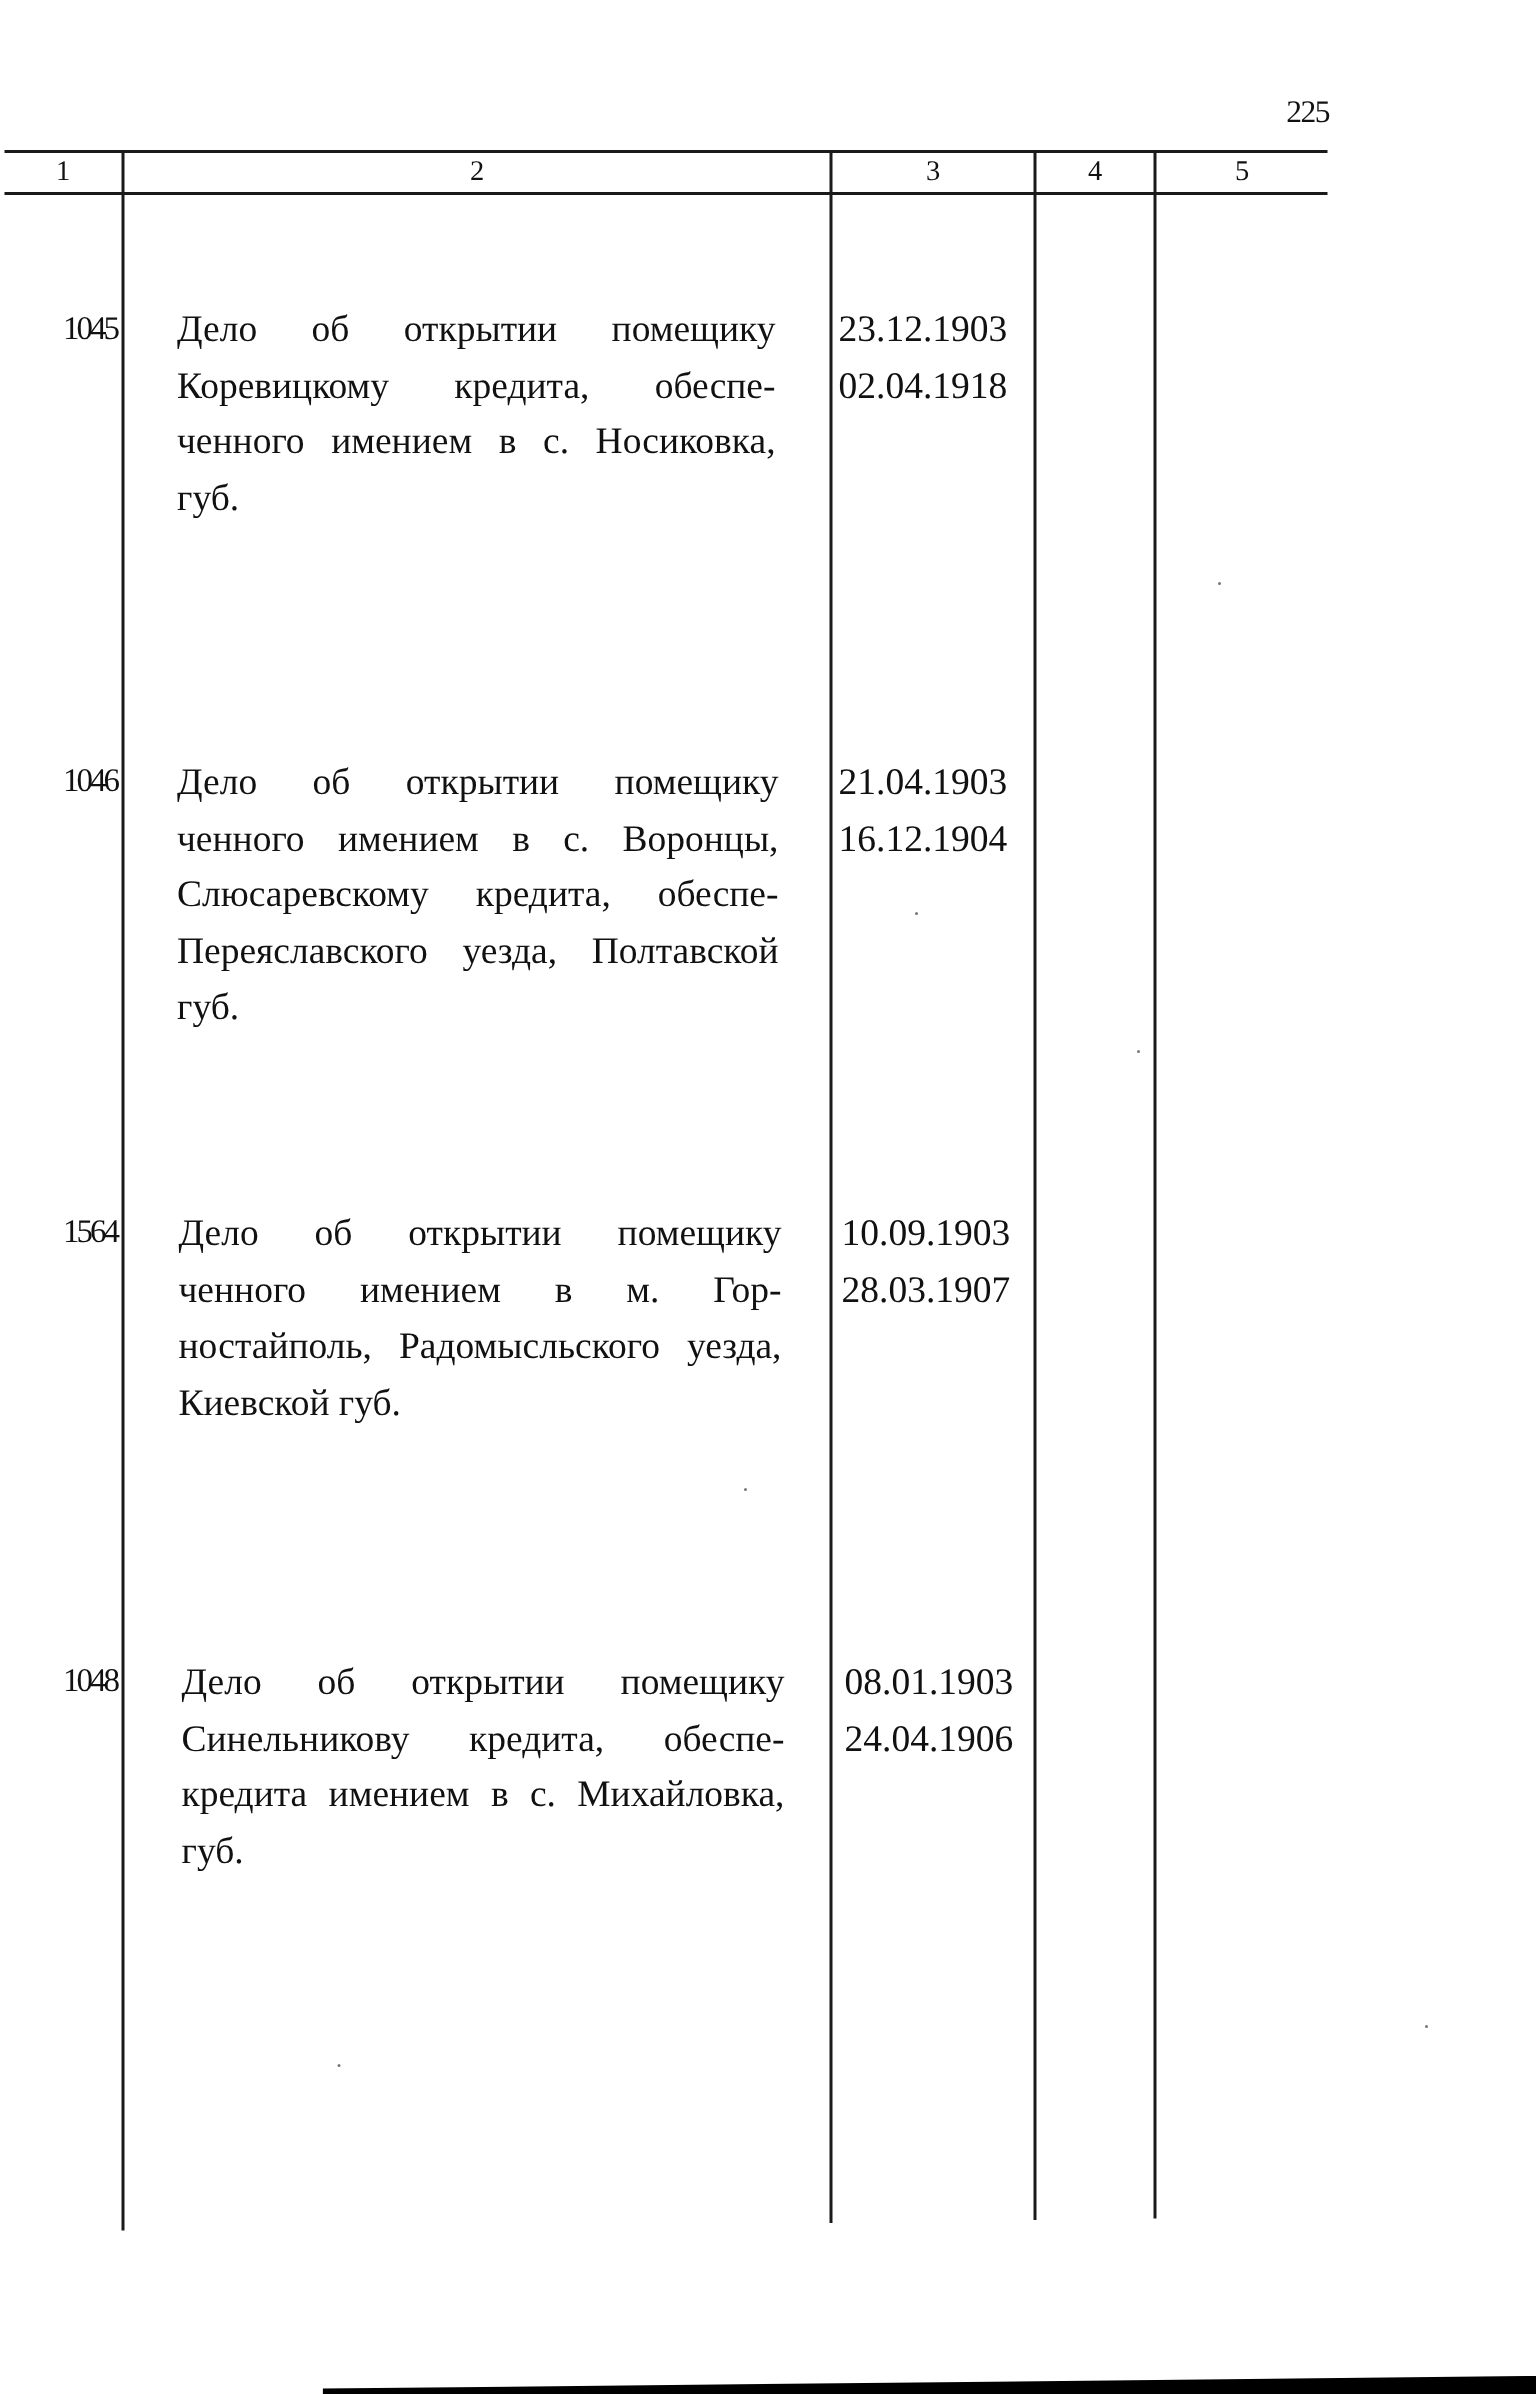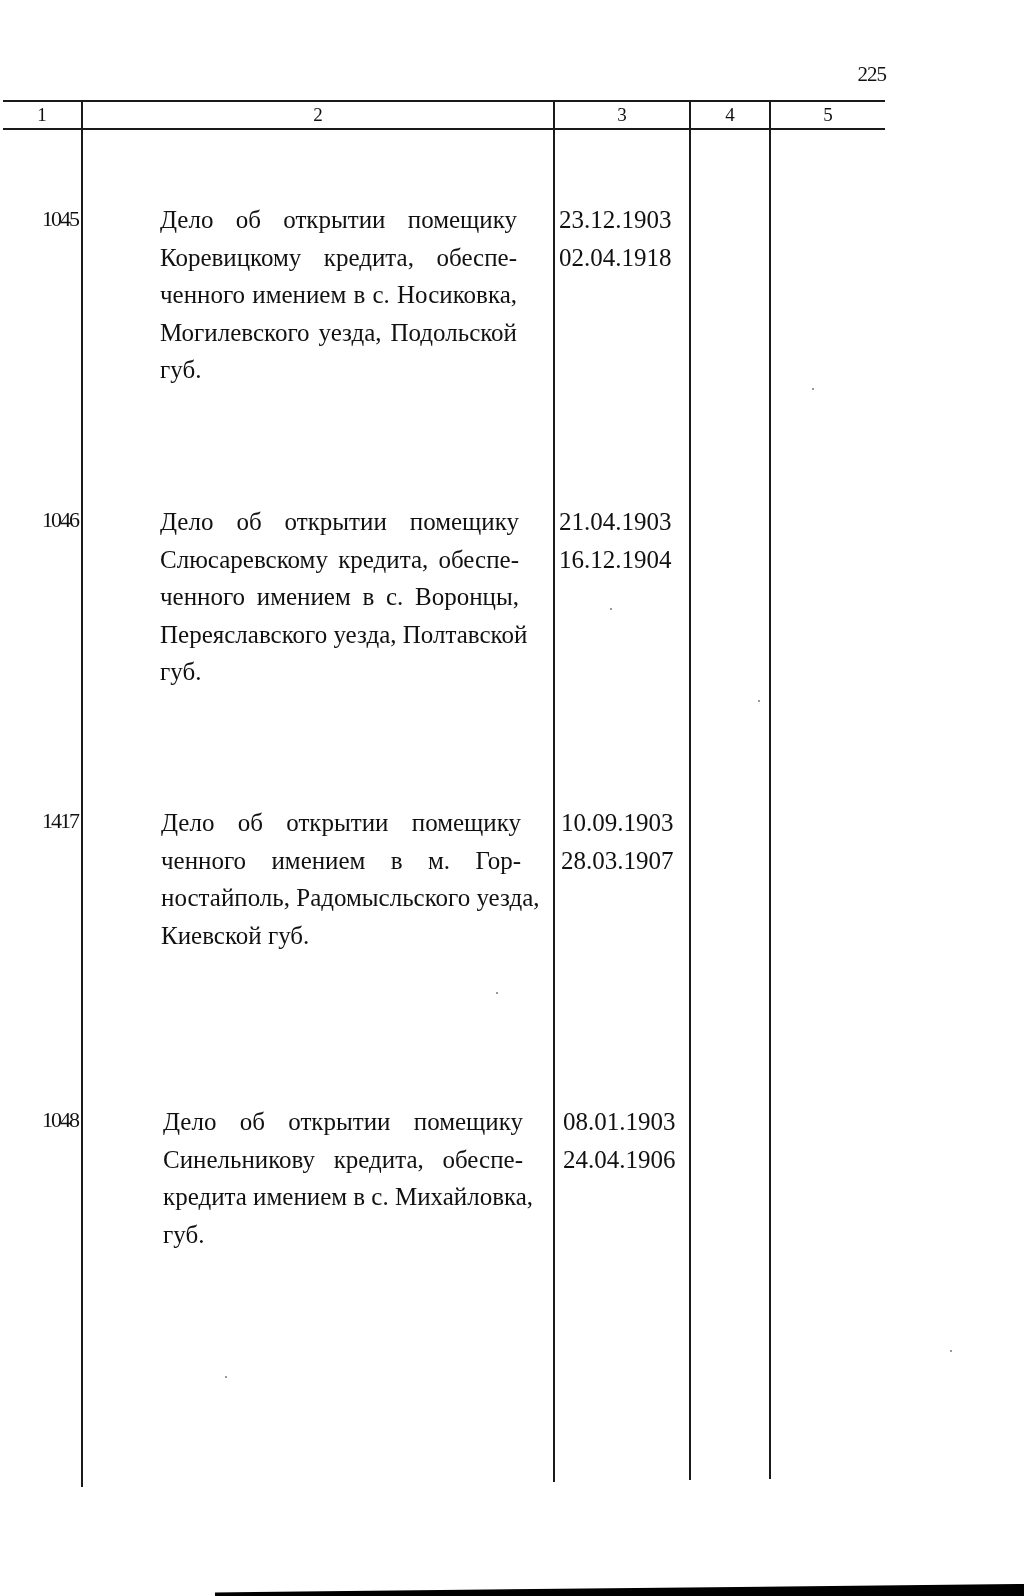--- a/index.html
+++ b/index.html
@@ -17,21 +17,21 @@
   .hdr {
     position: absolute; top: 104px; font-size: 19px; text-align: center;
   }
   .rownum {
     position: absolute; left: 30px; font-size: 22px; letter-spacing: -2px; margin-left: 12px;
   }
   .desc {
     position: absolute; left: 118px; width: 400px;
     font-size: 25px; line-height: 37.5px; text-align: justify;
   }
-  .desc .line { display: block; text-align: justify; text-align-last: justify; white-space: nowrap; margin-left: 42px; }
+  .desc .line { display: block; text-align: justify; text-align-last: justify; white-space: nowrap; }
   .desc .line.last { text-align-last: left; }
   .dates {
     position: absolute; left: 560px; font-size: 25px; line-height: 37.5px;
   }
   .dates span { display: block; }
   .scan-bar {
     position: absolute; left: 215px; top: 1584px; width: 809px; height: 12px;
     background: #000; clip-path: polygon(0 70%, 100% 0, 100% 100%, 0 100%);
   }
   .speck { position: absolute; width: 2px; height: 2px; background: #777; border-radius: 1px; }
@@ -56,46 +56,45 @@
   <div class="hdr" style="left:555px; width:134px;">3</div>
   <div class="hdr" style="left:691px; width:78px;">4</div>
   <div class="hdr" style="left:771px; width:114px;">5</div>
 
   <div>
     <div class="rownum" style="top:206px;">1045</div>
     <div class="desc" style="top:201px; left:118px; width:399px;">
       <span class="line">Дело об открытии помещику</span>
       <span class="line">Коревицкому кредита, обеспе-</span>
       <span class="line">ченного имением в с. Носиковка,</span>
-      <span class="line">Могилевского уезда, Подольской</span>
       <span class="line last">губ.</span>
     </div>
     <div class="dates" style="top:201px; left:559px;">
       <span>23.12.1903</span>
       <span>02.04.1918</span>
     </div>
   </div>
 
   <div>
     <div class="rownum" style="top:507px;">1046</div>
     <div class="desc" style="top:503px; left:118px; width:401px;">
       <span class="line">Дело об открытии помещику</span>
+      <span class="line">ченного имением в с. Воронцы,</span>
       <span class="line">Слюсаревскому кредита, обеспе-</span>
-      <span class="line">ченного имением в с. Воронцы,</span>
       <span class="line">Переяславского уезда, Полтавской</span>
       <span class="line last">губ.</span>
     </div>
     <div class="dates" style="top:503px; left:559px;">
       <span>21.04.1903</span>
       <span>16.12.1904</span>
     </div>
   </div>
 
   <div>
-    <div class="rownum" style="top:808px;">1417</div>
+    <div class="rownum" style="top:808px;">1564</div>
     <div class="desc" style="top:804px; left:119px; width:402px;">
       <span class="line">Дело об открытии помещику</span>
       <span class="line">ченного имением в м. Гор-</span>
       <span class="line">ностайполь, Радомысльского уезда,</span>
       <span class="line last">Киевской губ.</span>
     </div>
     <div class="dates" style="top:804px; left:561px;">
       <span>10.09.1903</span>
       <span>28.03.1907</span>
     </div>

